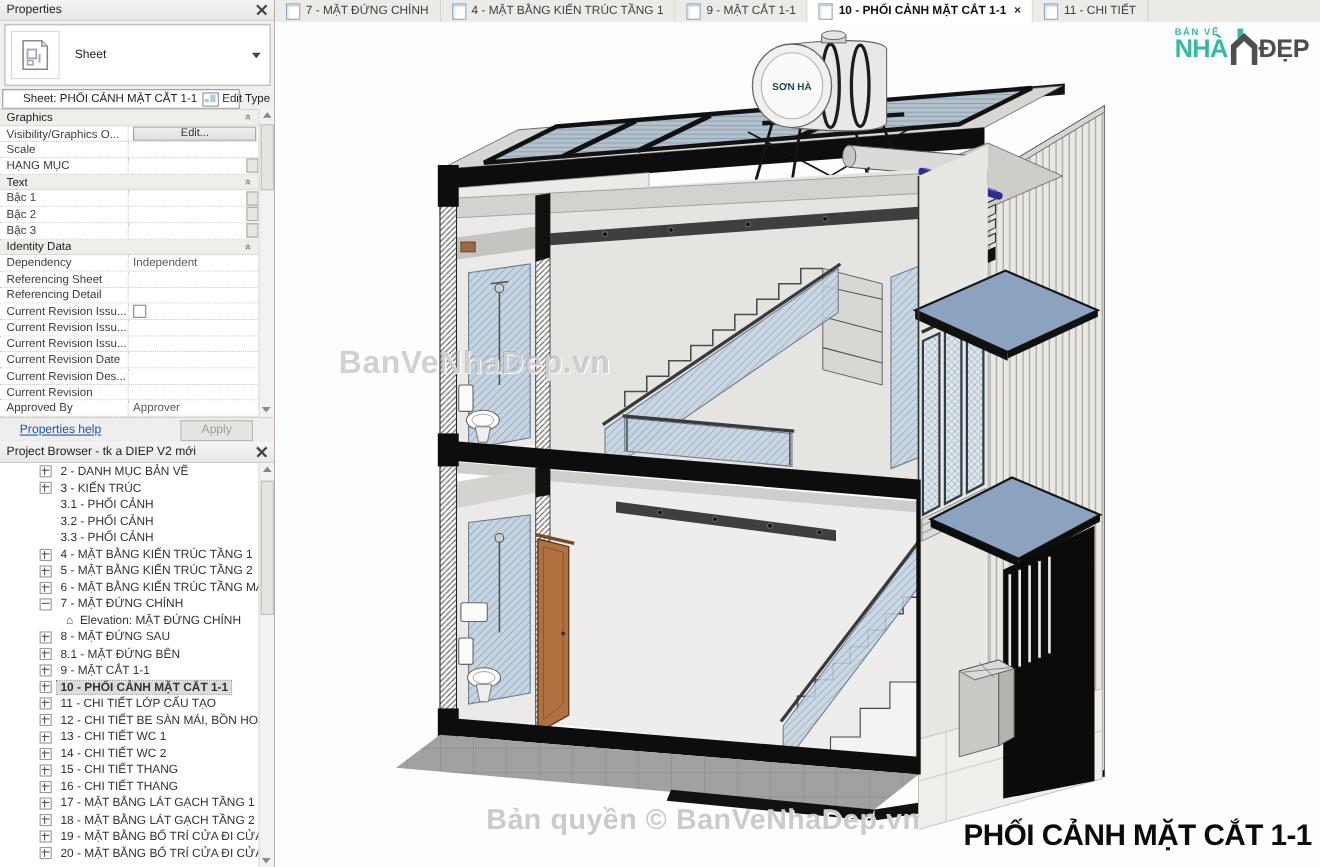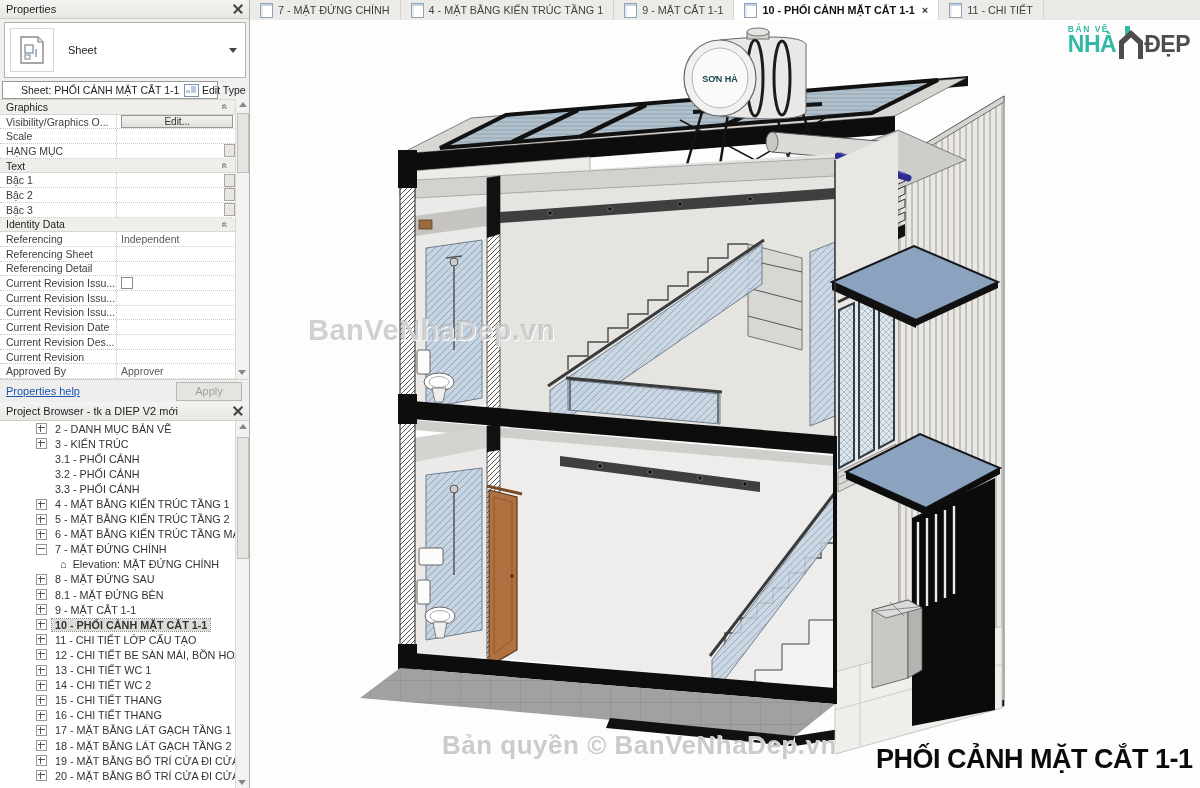--- a/index.html
+++ b/index.html
@@ -35,21 +35,21 @@
   .hdrchev{margin-left:auto;margin-right:8px;font-size:10px;color:#555;transform:rotate(90deg);}
   .cellbtn{width:96%;height:11px;background:linear-gradient(#f2f0ee,#e2e0dd);border:1px solid #999693;
     font-size:10px;color:#333;display:flex;align-items:center;justify-content:center;cursor:pointer;}
   .chk{width:10px;height:10px;background:#fff;border:1px solid #8a8886;flex:none;cursor:pointer;}
   .sbtn{width:9px;height:11px;margin-left:auto;margin-right:1px;background:#e8e6e3;border:1px solid #a9a6a3;flex:none;cursor:pointer;}
   .pscroll{position:absolute;right:0;top:99px;width:13px;height:279px;background:#f4f2f0;border-left:1px solid #dbd9d6;}
   .scroll-up{width:0;height:0;margin:3px auto 0;border-left:4px solid transparent;border-right:4px solid transparent;border-bottom:5px solid #8a8886;}
   .scroll-dn{width:0;height:0;margin:3px auto 0;border-left:4px solid transparent;border-right:4px solid transparent;border-top:5px solid #8a8886;position:absolute;bottom:3px;left:2px;}
   .pthumb{position:absolute;left:1px;top:14px;width:10px;height:58px;background:#e6e4e1;border:1px solid #c2c0bd;}
   .bthumb{position:absolute;left:1px;top:16px;width:10px;height:120px;background:#e6e4e1;border:1px solid #c2c0bd;}
-  .pfooter{position:absolute;left:0;right:1px;top:379px;height:23px;background:#f0eeec;border-top:1px solid #d5d3d0;display:flex;align-items:center;padding:0 6px;box-sizing:border-box;}
+  .pfooter{position:absolute;left:0;right:1px;top:379px;height:23px;background:#f0eeec;border-top:1px solid #d5d3d0;display:flex;align-items:center;padding:0 18px;box-sizing:border-box;}
   .phelp{font-size:11px;color:#1a56b0;text-decoration:underline;cursor:pointer;}
   .applybtn{margin-left:auto;width:64px;height:17px;background:#e6e4e1;border:1px solid #b9b6b3;color:#a09e9b;font-size:11px;display:flex;align-items:center;justify-content:center;}
   
   .browser{position:absolute;left:0;top:402px;width:249px;height:386px;background:#fff;}
   .tree{position:absolute;left:0;top:19px;right:13px;bottom:0;overflow:hidden;background:#fff;}
   .titem{display:flex;align-items:center;height:15.1px;font-size:10.8px;color:#333;white-space:nowrap;padding-left:36px;cursor:pointer;overflow:hidden;}
   .titem.child{padding-left:44px;}
   .expander{width:9px;height:9px;border:1px solid #9a9896;background:#fff;margin-right:5px;position:relative;flex:none;}
   .expander::before{content:"";position:absolute;left:1px;right:1px;top:3px;height:1px;background:#555;}
   .expander.none,.expander.child{visibility:hidden;}
@@ -217,21 +217,21 @@
           <span class="pvalue">
             
             
             
           </span>
 
           <span class="hdrchev">«</span>
         </div>
 
         <div class="prow row">
-          <span class="plabel">Referencing</span>
+          <span class="plabel">Dependency</span>
 
           <span class="pvalue">
             <span>Independent</span>
 
           </span>
 
         </div>
 
         <div class="prow row">
           <span class="plabel">Referencing Sheet</span>

